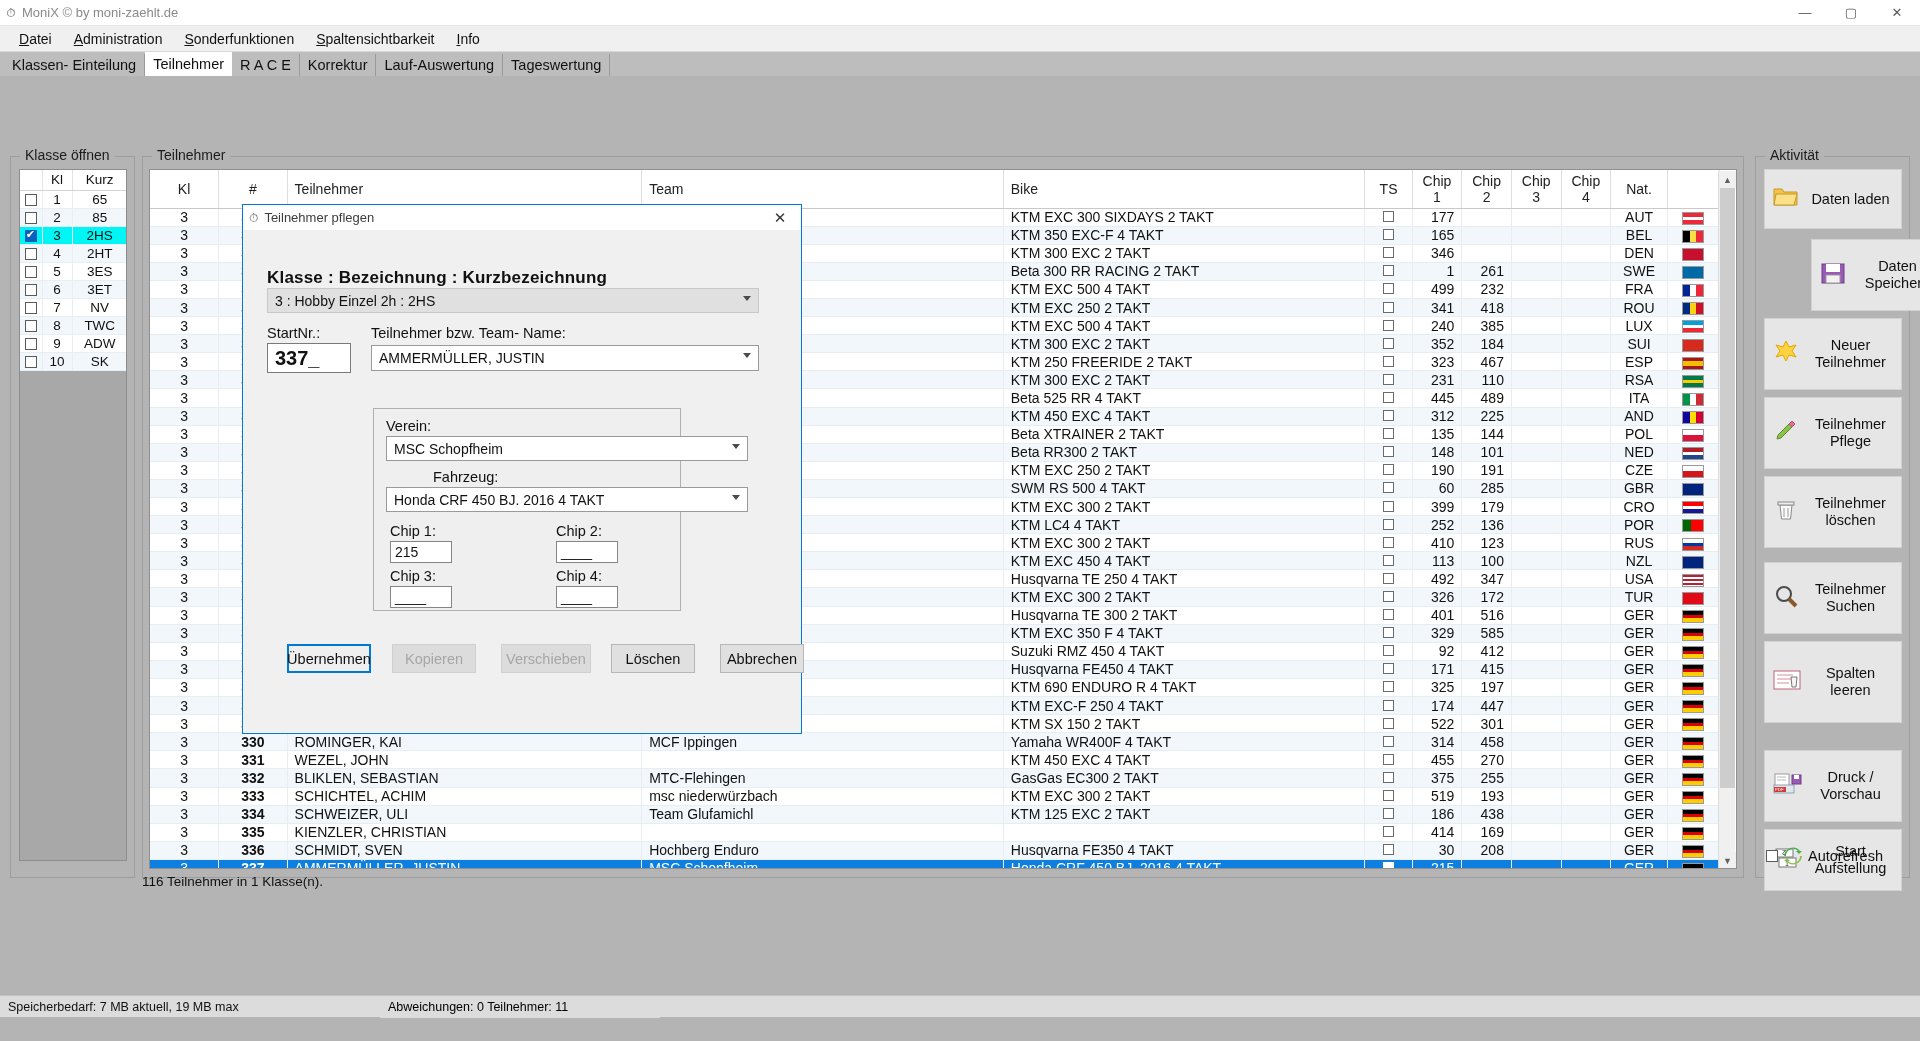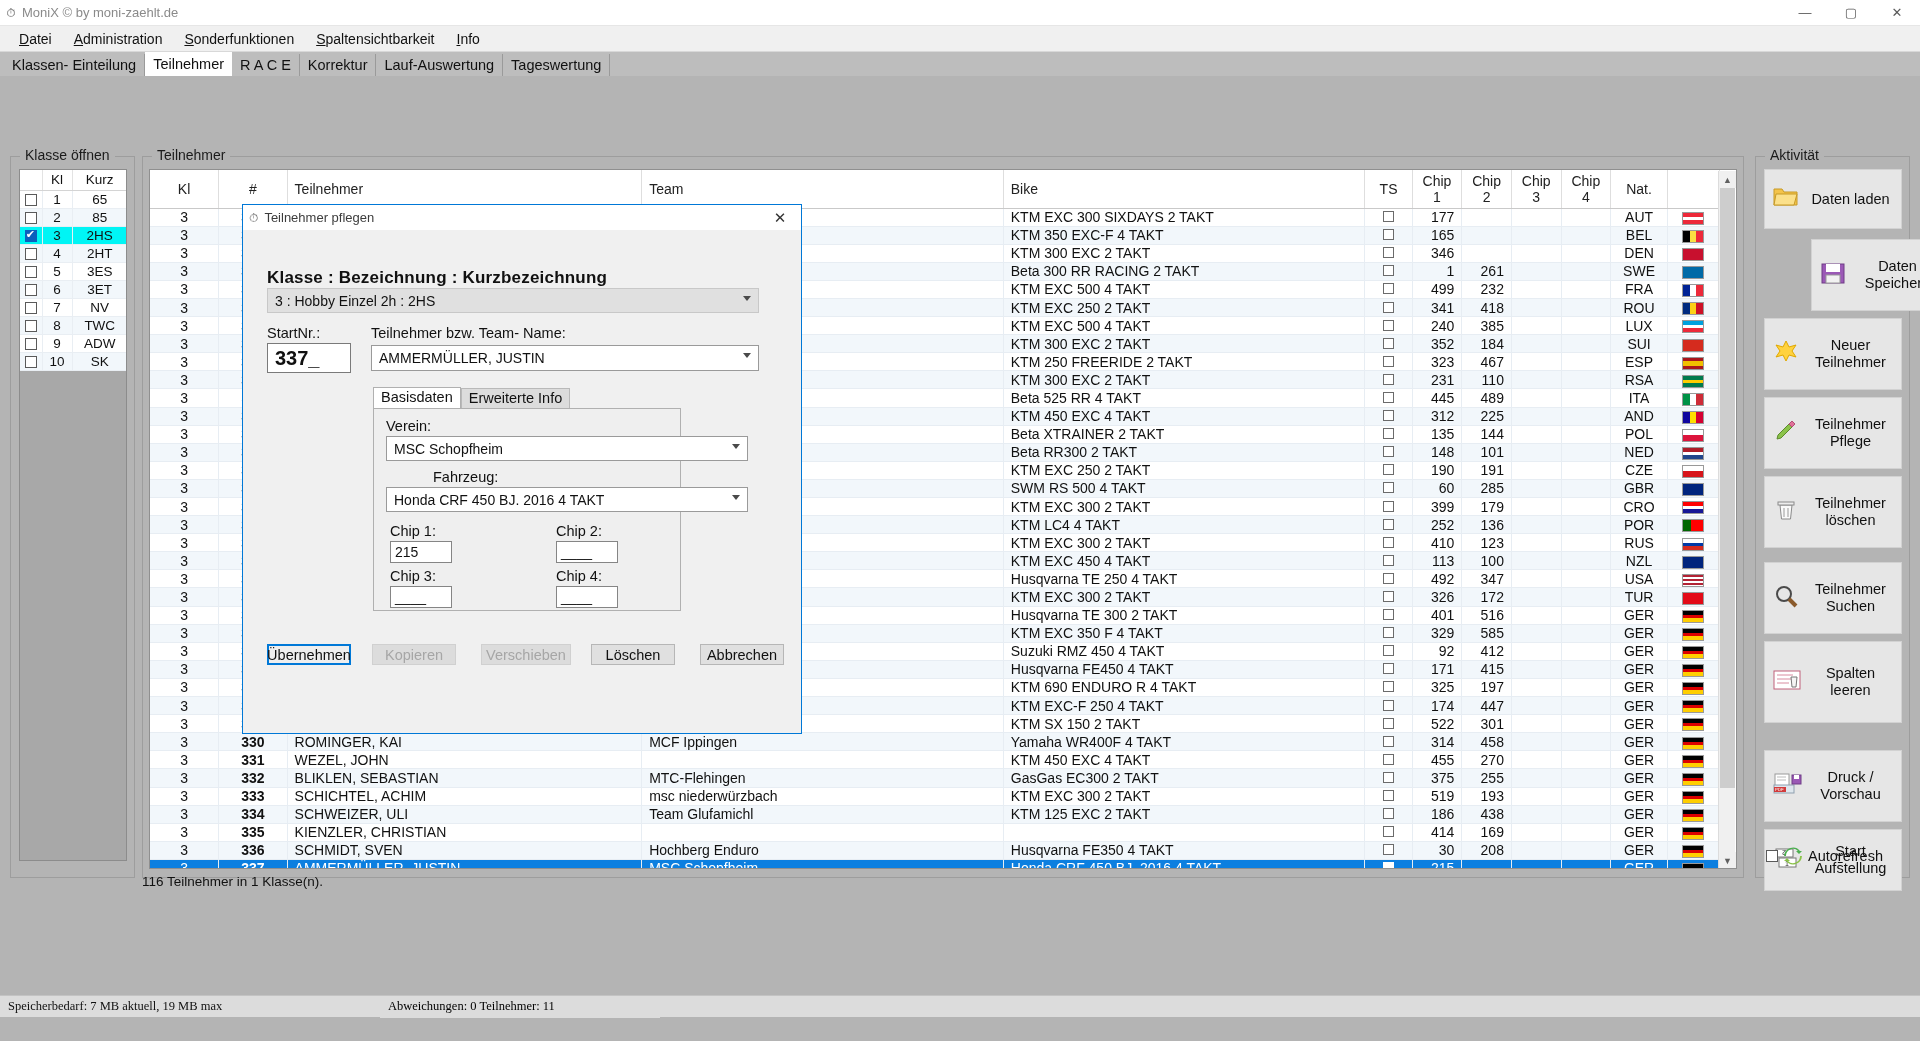--- a/index.html
+++ b/index.html
@@ -126,21 +126,21 @@
   .actbtn .lbl{ flex:1; text-align:center; line-height:17px; }
   .ico{ width:28px; height:28px; flex:0 0 28px; position:relative; }
 
   #autorefresh{ position:absolute; left:10px; width:140px; display:flex;
      align-items:center; gap:5px; font-size:14.5px; color:#111; }
 
   
   #statusbar{ position:absolute; left:0; bottom:0; width:1920px; height:22px;
      background:#dcdcdc; display:flex; align-items:center; font-size:12.5px;
      border-top:1px solid #c3c3c3; }
-  #statusbar .seg{ padding:9px 8px; height:22px; display:flex; align-items:center;font-family:Liberation Serif, serif; }
+  #statusbar .seg{ padding:9px 8px; height:22px; display:flex; align-items:center; }
   #statusbar .yellow{ background:#ffff00; flex:1; }
   #statusbar .left{ width:380px; color:#111; }
   #statusbar .right{ width:280px; justify-content:flex-start; background:#dcdcdc; }
 
   
   #dlg{
      position:absolute; left:242px; top:128px; width:560px; height:530px;
      background:#f0f0f0; border:1px solid #0078d7; box-shadow:0 0 0 0 transparent;
      z-index:50;
   }
@@ -197,23 +197,23 @@
   .chipbox{ position:absolute; width:62px; height:22px; background:#fff;
      border:1px solid #858585; font-size:14px; color:#111; display:flex;
      align-items:center; padding-left:4px; }
   #chip1{ left:16px; top:132px; }
   #chip2{ left:182px; top:132px; }
   #chip3{ left:16px; top:177px; }
   #chip4{ left:182px; top:177px; }
 
   
   .dbtn{
-     position:absolute; top:414px; height:21px; background:#e0e0e0;
+     position:absolute; top:414px; height:29px; background:#e0e0e0;
      border:1px solid #b6b6b6; font-size:14.5px; color:#111;
-     display:flex; align-items:center; justify-content:center;
+     display:flex; align-items:center; justify-content:center;margin-left:20px;
   }
   .dbtn.primary{ background:#efefef; border:2px solid #0078d7; }
   .dbtn.disabled{ color:#a6a6a6; background:#dcdcdc; border-color:#d0d0d0; }
   #btnUebernehmen{ left:24px; width:84px; }
   #btnKopieren{ left:129px; width:84px; }
   #btnVerschieben{ left:238px; width:90px; }
   #btnLoeschen{ left:348px; width:84px; }
   #btnAbbrechen{ left:457px; width:84px; }
 </style>
 </head>
@@ -1011,26 +1011,20 @@
 
       <div class="lbl-s" id="lblStart">StartNr.:</div>
       <div id="startnr">337_</div>
 
       <div class="lbl-s" id="lblName">Teilnehmer bzw. Team- Name:</div>
       <div class="combo" id="nameCombo">
         <span>AMMERMÜLLER, JUSTIN</span>
         <span class="arr"></span>
       </div>
 
-      <div id="itabs">
-        <div class="row">
-          <div class="it active">Basisdaten</div>
-          <div class="it">Erweiterte Info</div>
-        </div>
-      </div>
 
       <div id="itabPane">
         <div class="pane-lbl" id="lblVerein">Verein:</div>
         <div class="combo" id="cbVerein">
           <span>MSC Schopfheim</span>
           <span class="arr"></span>
         </div>
 
         <div class="pane-lbl" id="lblFahrzeug">Fahrzeug:</div>
         <div class="combo" id="cbFahrzeug">

